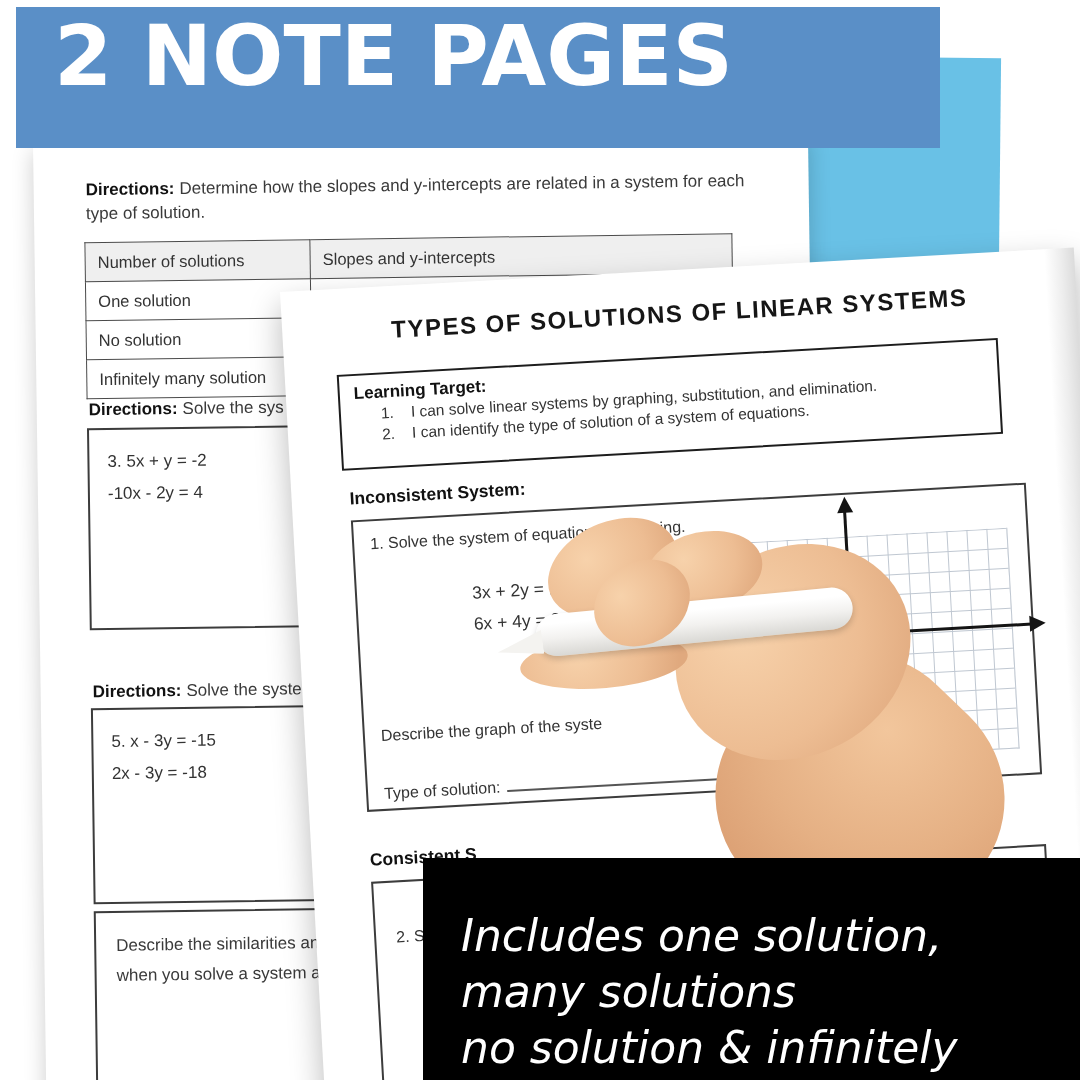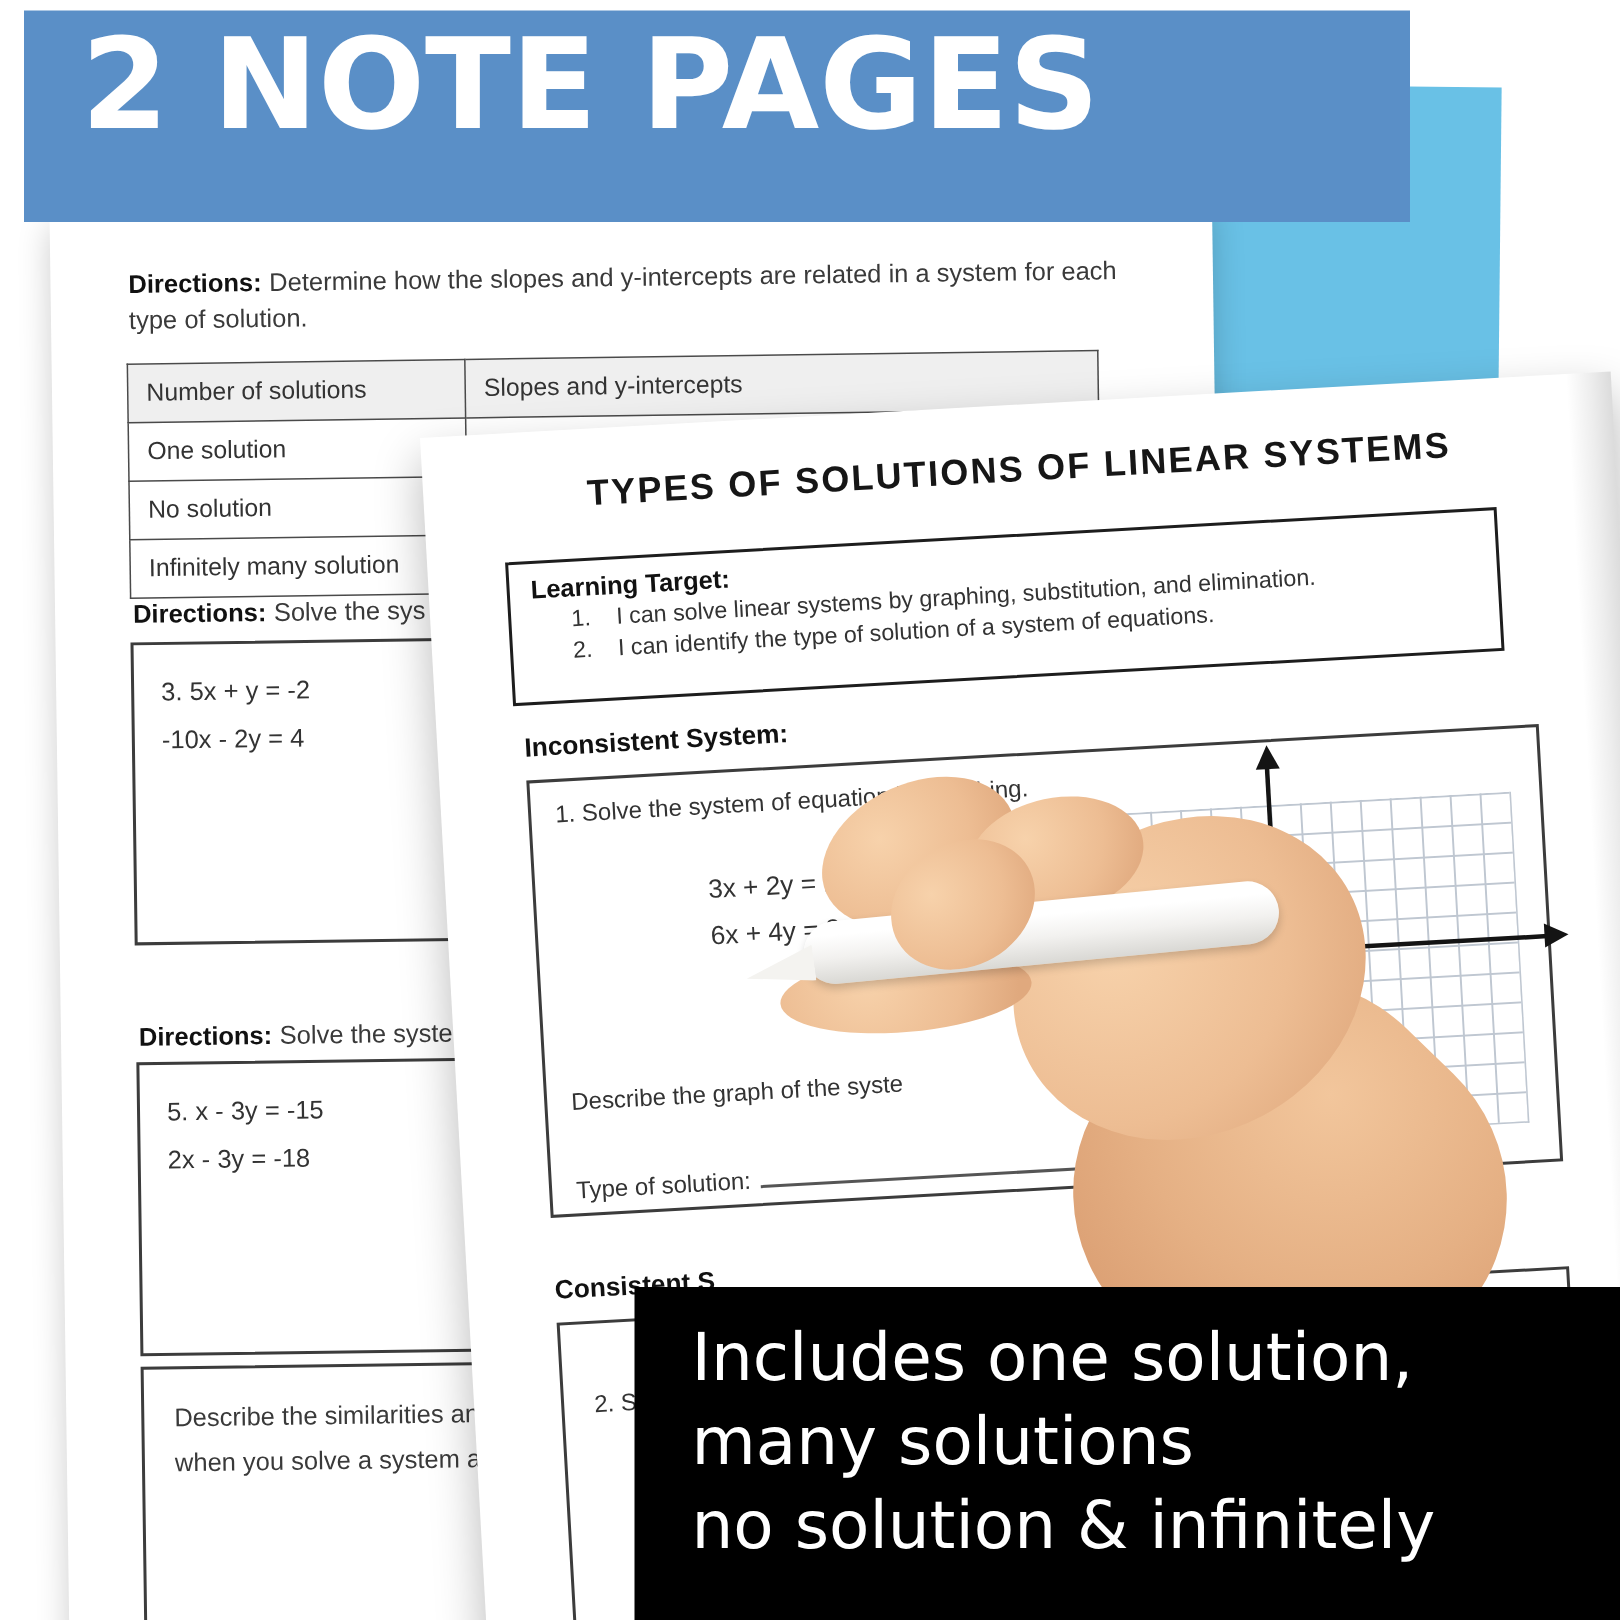--- a/index.html
+++ b/index.html
@@ -98,21 +98,21 @@
   .pen{position:absolute;left:536px;top:616px;width:318px;height:42px;border-radius:22px;
        transform:rotate(-5.5deg);transform-origin:0 50%;z-index:5;
        background:linear-gradient(180deg,#ffffff 22%,#f2f1ef 58%,#d9d8d4);
        box-shadow:0 3px 6px rgba(0,0,0,.18);}
   .pen-tip{position:absolute;left:497px;top:633px;width:46px;height:24px;z-index:5;
        transform:rotate(-8deg);background:#f4f3f0;
        clip-path:polygon(0 68%,100% 0,100% 100%);}
 
   
   .caption{position:absolute;left:423px;top:858px;right:0;bottom:0;z-index:50;
-           padding:20px 10px 0 38px;box-sizing:border-box;}
+           padding:50px 10px 0 38px;box-sizing:border-box;font-style:italic;}
   .caption .cap-line{font-family:"DejaVu Sans",sans-serif;font-size:44px;line-height:56px;
            color:#fff;white-space:nowrap;}
 </style>
 </head>
 <body>
 
 <div id="stage">
 
   <div class="accent-square" style="background:#69c1e6;"></div>
 

